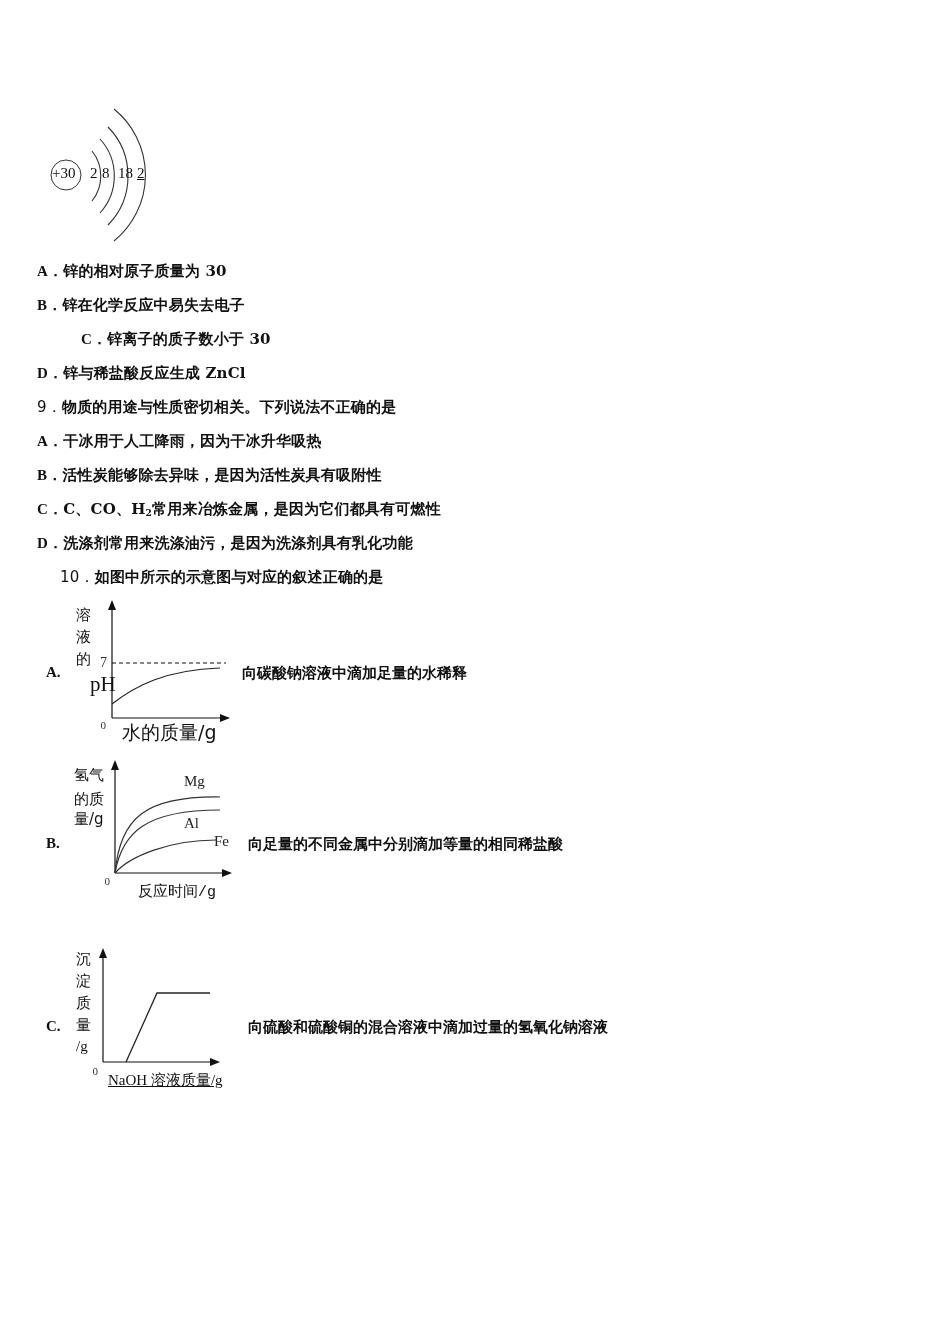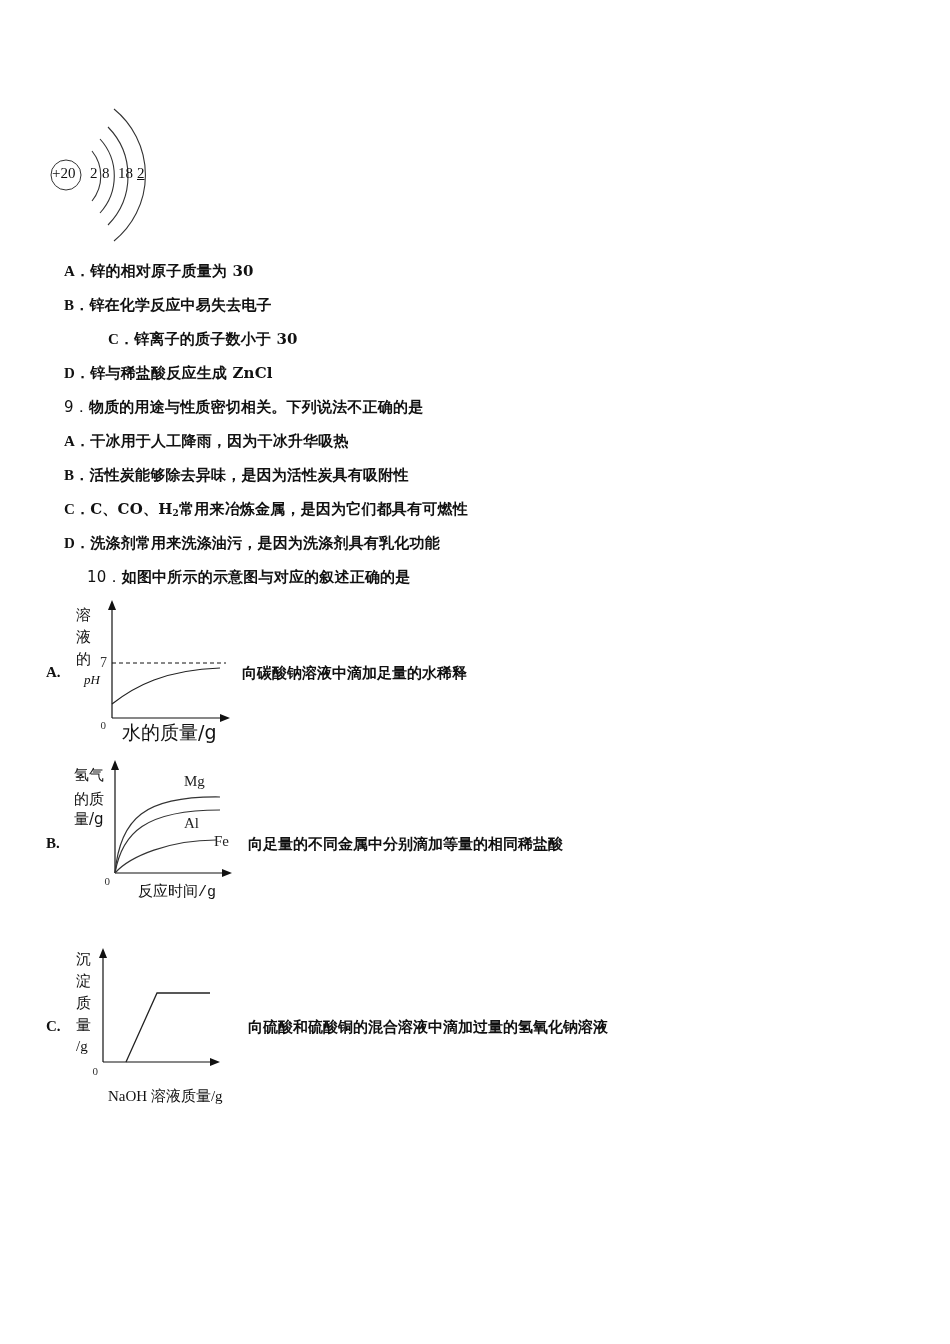--- a/index.html
+++ b/index.html
@@ -1,38 +1,38 @@
 <!DOCTYPE html>
 <html><head>
 <meta charset="utf-8">
 <style>
   html, body { margin:0; padding:0; background:#ffffff; }
   body { width:950px; height:1344px; position:relative; overflow:hidden;
          font-family:"DejaVu Serif", "Liberation Serif", serif; color:#111; }
   .abs { position:absolute; }
-  .line { position:absolute; left:64px; font-size:15px; font-weight:bold; white-space:nowrap; letter-spacing:0.2px; }
+  .line { position:absolute; left:37px; font-size:15px; font-weight:bold; white-space:nowrap; letter-spacing:0.2px; }
   .qnum { font-family:"DejaVu Sans","Liberation Sans",sans-serif; font-weight:normal; }
   .opt { font-family:"Liberation Serif", serif; font-weight:bold; }
   .desc { position:absolute; font-size:15px; font-weight:bold; white-space:nowrap; }
   .lbl { position:absolute; font-family:"Liberation Serif", serif; font-weight:bold; font-size:15px; }
   svg text { font-family:"Liberation Serif","DejaVu Serif",serif; }
   sub { font-size:9px; vertical-align:-2px; }
 </style>
 </head>
 <body>
 
 <div class="abs" style="left:40px;top:95px;width:140px;height:160px;">
   <svg width="140" height="160" viewBox="0 0 140 160">
     <circle cx="26" cy="80" r="15" fill="none" stroke="#333" stroke-width="1"></circle>
     <path d="M52,56 A40,40 0 0 1 52,106" fill="none" stroke="#333" stroke-width="1.1"></path>
     <path d="M60,44 A55,55 0 0 1 60,118" fill="none" stroke="#333" stroke-width="1.1"></path>
     <path d="M68,32 A70,70 0 0 1 68,130" fill="none" stroke="#333" stroke-width="1.1"></path>
     <path d="M74,14 A85,85 0 0 1 74,146" fill="none" stroke="#333" stroke-width="1.1"></path>
   </svg>
-  <span class="abs" style="left:12px;top:70px;font-family:'Liberation Serif',serif;font-size:15px;">+20</span>
+  <span class="abs" style="left:12px;top:70px;font-family:'Liberation Serif',serif;font-size:15px;">+30</span>
   <span class="abs" style="left:50px;top:70px;font-family:'Liberation Serif',serif;font-size:15px;">2</span>
   <span class="abs" style="left:62px;top:70px;font-family:'Liberation Serif',serif;font-size:15px;">8</span>
   <span class="abs" style="left:78px;top:70px;font-family:'Liberation Serif',serif;font-size:15px;">18</span>
   <span class="abs" style="left:97px;top:70px;font-family:'Liberation Serif',serif;font-size:15px;text-decoration:underline;">2</span>
 </div>
 
 <div class="line" style="top:262px;">
   <span class="opt">A．</span><span>锌的相对原子质量为 30</span>
 </div>
 <div class="line" style="top:296px;">
@@ -73,21 +73,21 @@
     <line x1="42" y1="120" x2="156" y2="120" stroke="#111" stroke-width="1.2"></line>
     <polygon points="160,120 150,116 150,124" fill="#111"></polygon>
     <line x1="42" y1="65" x2="156" y2="65" stroke="#111" stroke-width="1" stroke-dasharray="4,3"></line>
     <path d="M42,106 C65,88 95,72 150,70" fill="none" stroke="#222" stroke-width="1.2"></path>
     <text x="37" y="69" font-size="14" text-anchor="end" fill="#333">7</text>
     <text x="36" y="131" font-size="11" text-anchor="end" fill="#333">0</text>
   </svg>
   <span class="abs" style="left:6px;top:8px;font-size:15px;font-family:'DejaVu Sans',sans-serif;">溶</span>
   <span class="abs" style="left:6px;top:30px;font-size:15px;font-family:'DejaVu Sans',sans-serif;">液</span>
   <span class="abs" style="left:6px;top:52px;font-size:15px;font-family:'DejaVu Sans',sans-serif;">的</span>
-  <span class="abs" style="left:14px;top:74px;font-size:13px;font-family:'Liberation Serif',serif;font-style:italic;">pH</span>
+  <span class="abs" style="left:20px;top:74px;font-size:21px;font-family:'Liberation Serif',serif;">pH</span>
   <span class="abs" style="left:52px;top:122px;font-size:19px;font-family:'DejaVu Sans',sans-serif;text-align:right;">水的质量/g</span>
 </div>
 <span class="desc" style="left:242px;top:664px;">向碳酸钠溶液中滴加足量的水稀释</span>
 
 <span class="lbl" style="left:46px;top:835px;">B.</span>
 <div class="abs" style="left:70px;top:758px;width:170px;height:150px;">
   <svg width="170" height="150" viewBox="0 0 170 150">
     <line x1="45" y1="115" x2="45" y2="6" stroke="#111" stroke-width="1.2"></line>
     <polygon points="45,2 41,12 49,12" fill="#111"></polygon>
     <line x1="45" y1="115" x2="158" y2="115" stroke="#111" stroke-width="1.2"></line>
@@ -115,15 +115,15 @@
     <line x1="33" y1="117" x2="145" y2="117" stroke="#111" stroke-width="1.2"></line>
     <polygon points="150,117 140,113 140,121" fill="#111"></polygon>
     <polyline points="56,117 87,48 140,48" fill="none" stroke="#222" stroke-width="1.3"></polyline>
     <text x="28" y="130" font-size="11" text-anchor="end" fill="#333">0</text>
   </svg>
   <span class="abs" style="left:6px;top:5px;font-size:15px;font-family:'DejaVu Sans',sans-serif;">沉</span>
   <span class="abs" style="left:6px;top:27px;font-size:15px;font-family:'DejaVu Sans',sans-serif;">淀</span>
   <span class="abs" style="left:6px;top:49px;font-size:15px;font-family:'DejaVu Sans',sans-serif;">质</span>
   <span class="abs" style="left:6px;top:71px;font-size:15px;font-family:'DejaVu Sans',sans-serif;">量</span>
   <span class="abs" style="left:6px;top:93px;font-size:15px;font-family:'Liberation Serif',serif;">/g</span>
-  <span class="abs" style="left:38px;top:142px;font-size:15px;font-family:'Liberation Serif',serif;">NaOH 溶液质量/g</span>
+  <span class="abs" style="left:38px;top:126px;font-size:15px;font-family:'Liberation Serif',serif;text-decoration:underline;">NaOH 溶液质量/g</span>
 </div>
 <span class="desc" style="left:248px;top:1018px;">向硫酸和硫酸铜的混合溶液中滴加过量的氢氧化钠溶液</span>
 
 </body></html>

